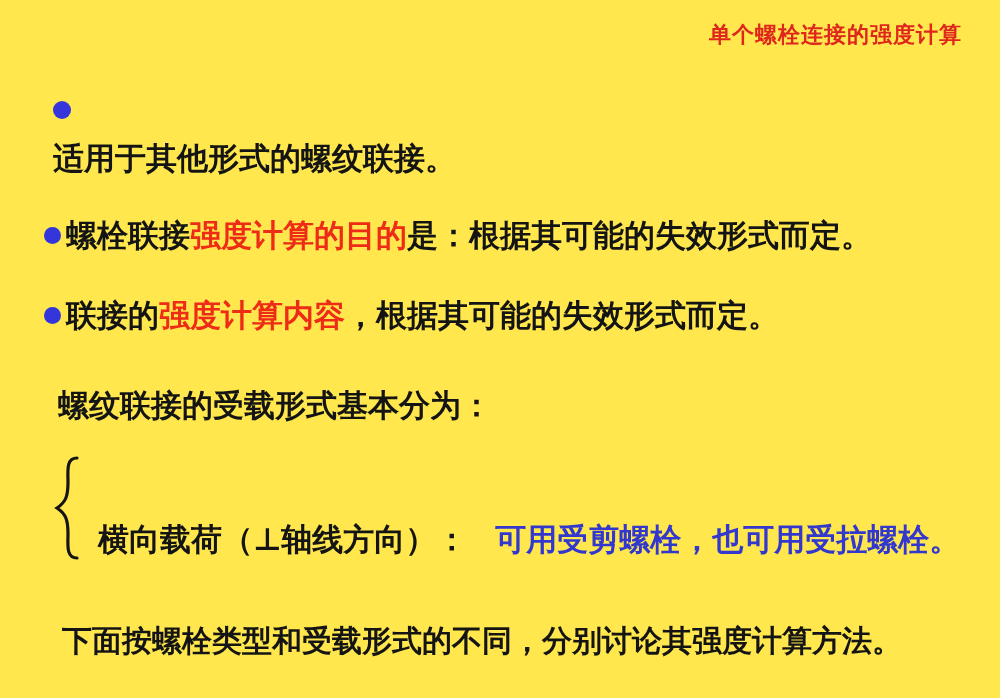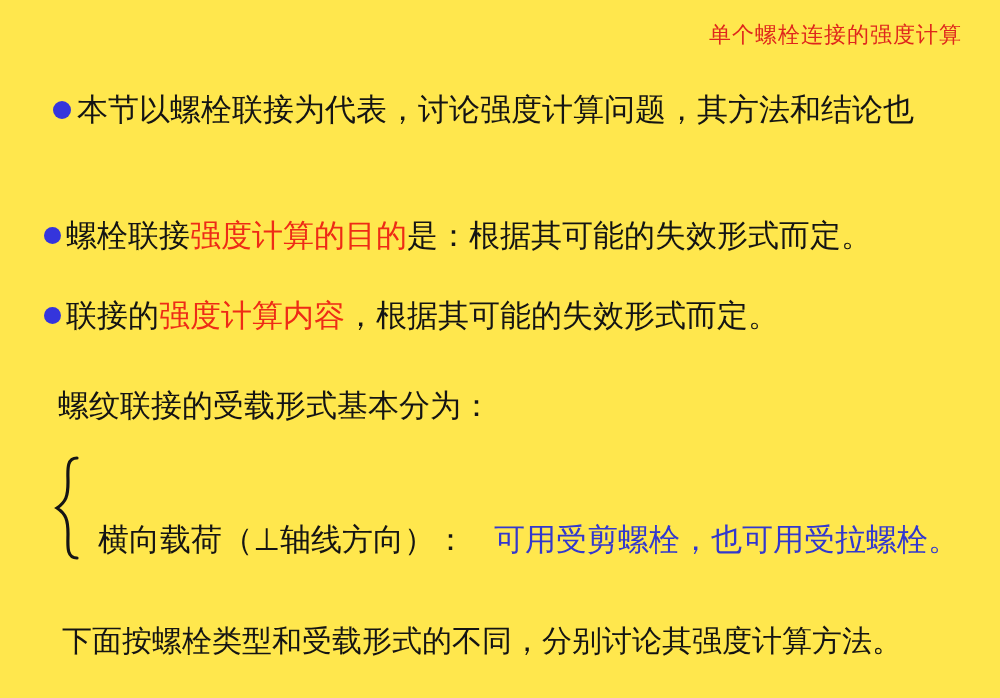--- a/index.html
+++ b/index.html
@@ -2,21 +2,21 @@
 <html><head>
 <meta charset="utf-8">
 <style>
   html,body{margin:0;padding:0;}
   .canvas{
     position:relative;
     width:1000px;height:698px;
     background:#FFE74D;
     overflow:hidden;
     font-family:"Liberation Sans","DejaVu Sans",sans-serif;
-    font-weight:400;
+    font-weight:700;
     color:#141414;
   }
   .title{
     position:absolute;
     top:20px;right:38px;
     font-size:22px;
     color:#DF261C;
     letter-spacing:1px;
     white-space:nowrap;
   }
@@ -39,21 +39,21 @@
   .brace{position:absolute;left:52px;top:455px;}
 </style>
 </head>
 <body>
 
 <div class="canvas">
 
   <div class="title">单个螺栓连接的强度计算</div>
 
   <span class="dot" style="left:53px;top:101px;"></span>
-  <div class="line" style="left:77px;top:92px;">本节以螺栓联接为代表，讨论强度计算问题，其方法和结论也</div>
+  <div class="line" style="left:53px;top:141px;">适用于其他形式的螺纹联接。</div>
 
   <span class="dot" style="left:44px;top:227px;width:17px;height:17px;"></span>
   <div class="line" style="left:66px;top:218px;">
     <span>螺栓联接</span><span class="red">强度计算的目的</span><span>是：根据其可能的失效形式而定。</span>
   </div>
 
   <span class="dot" style="left:44px;top:307px;width:17px;height:17px;"></span>
   <div class="line" style="left:66px;top:298px;">
     <span>联接的</span><span class="red">强度计算内容</span><span>，根据其可能的失效形式而定。</span>
   </div>

